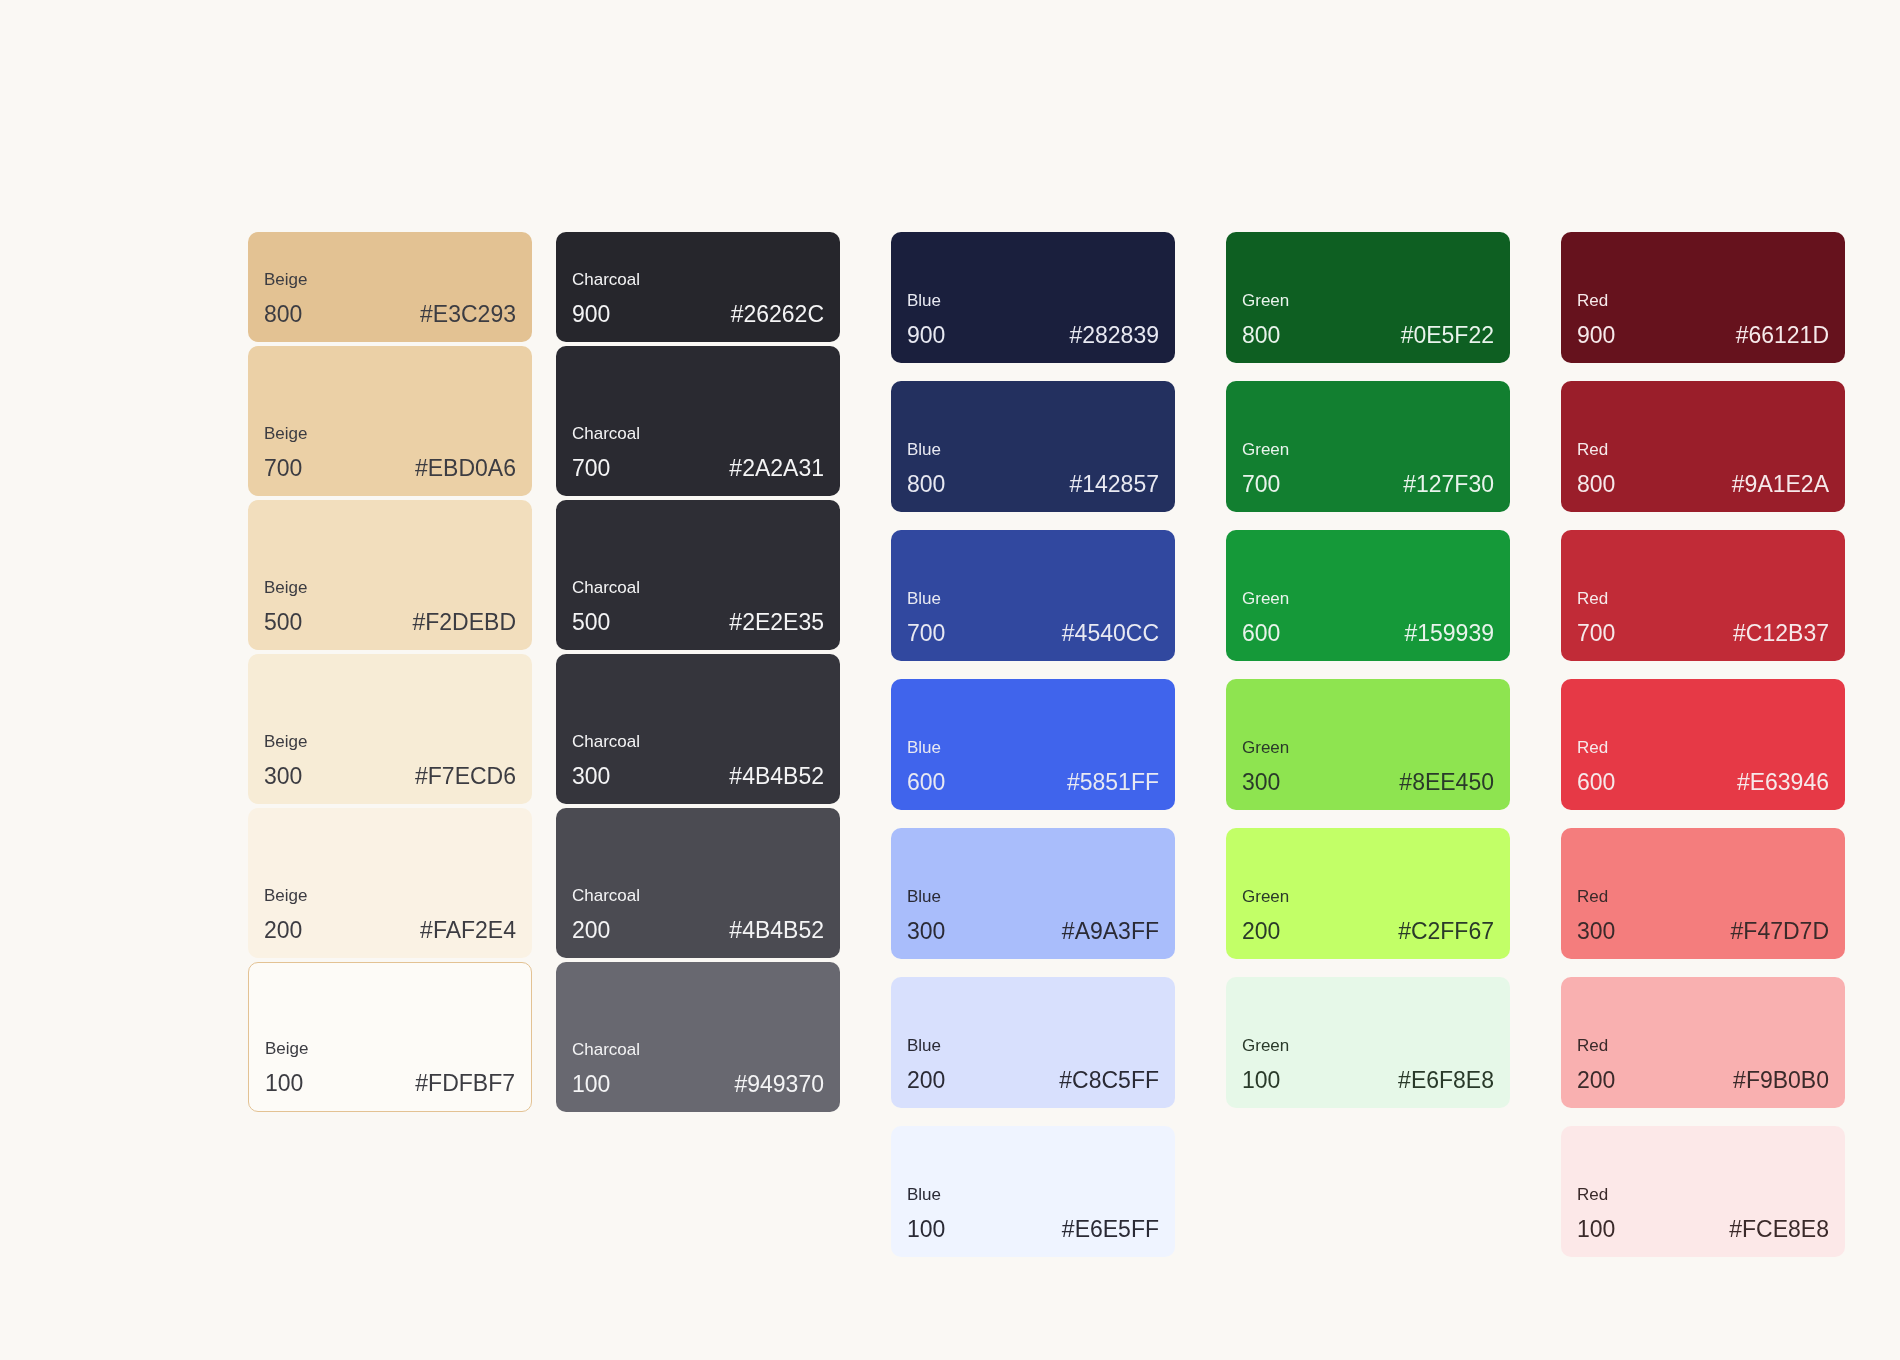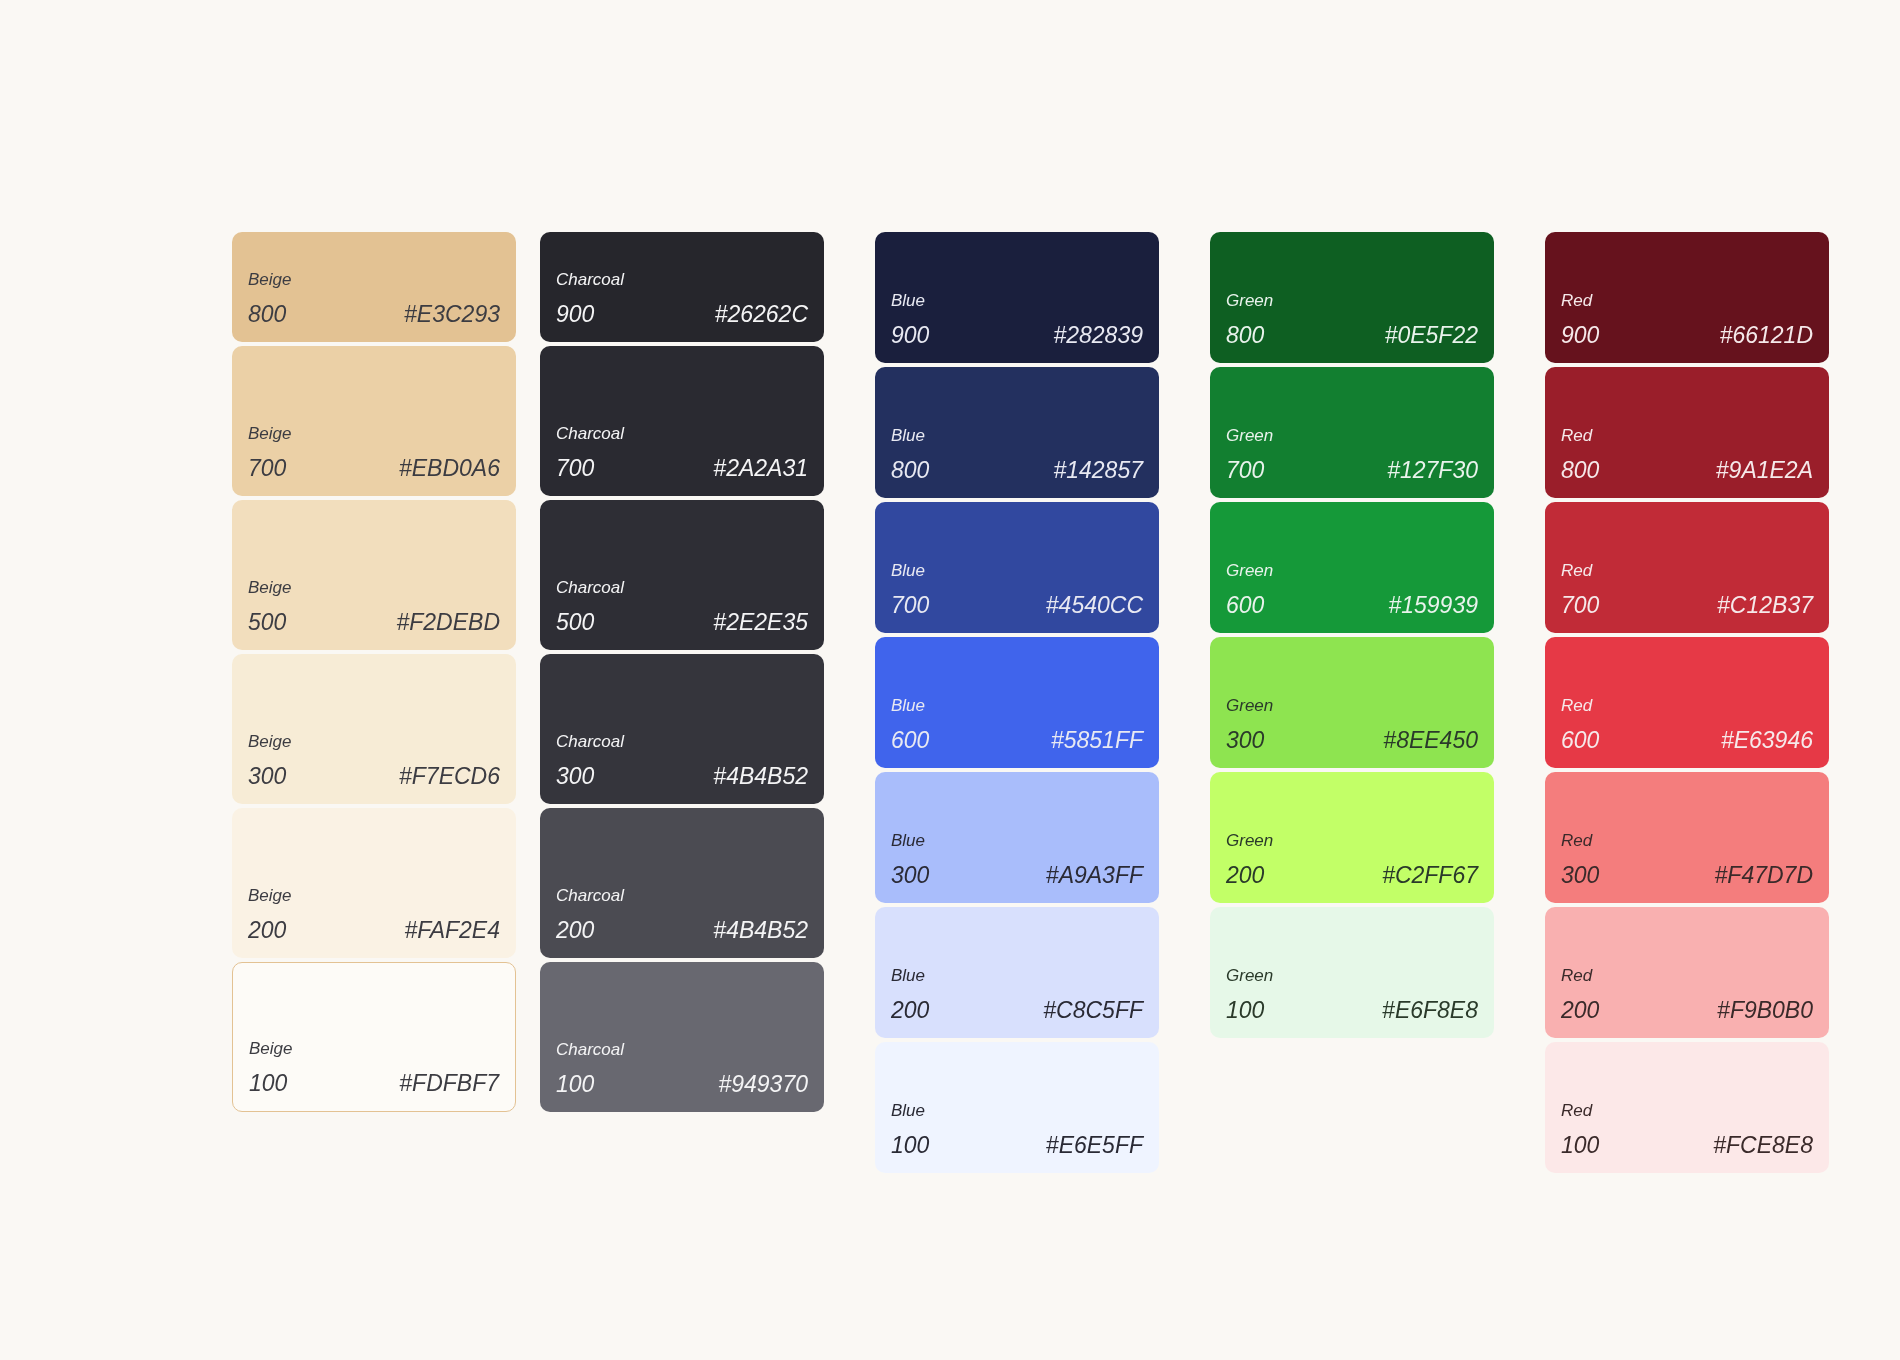--- a/index.html
+++ b/index.html
@@ -9,37 +9,36 @@
   body {
     width: 1900px;
     height: 1360px;
     background: #FAF8F4;
     font-family: "Liberation Sans", sans-serif;
     overflow: hidden;
   }
 
   #palette-board {
     position: absolute;
-    left: 232px;
+    left: 248px;
     top: 232px;
     display: flex;
     gap: 24px;
-    font-style: italic;
   }
 
   .swatch-column {
     width: 284px;
     display: flex;
     flex-direction: column;
   }
   .swatch-column.gapped {
     gap: 4px;
   }
   .swatch-column.flush {
-    gap: 4px;
+    gap: 18px;
     padding-left: 27px;
   }
 
   .swatch-card {
     box-sizing: border-box;
     border-radius: 10px;
     padding: 0 16px 16px 16px;
     display: flex;
     flex-direction: column;
     justify-content: flex-end;

